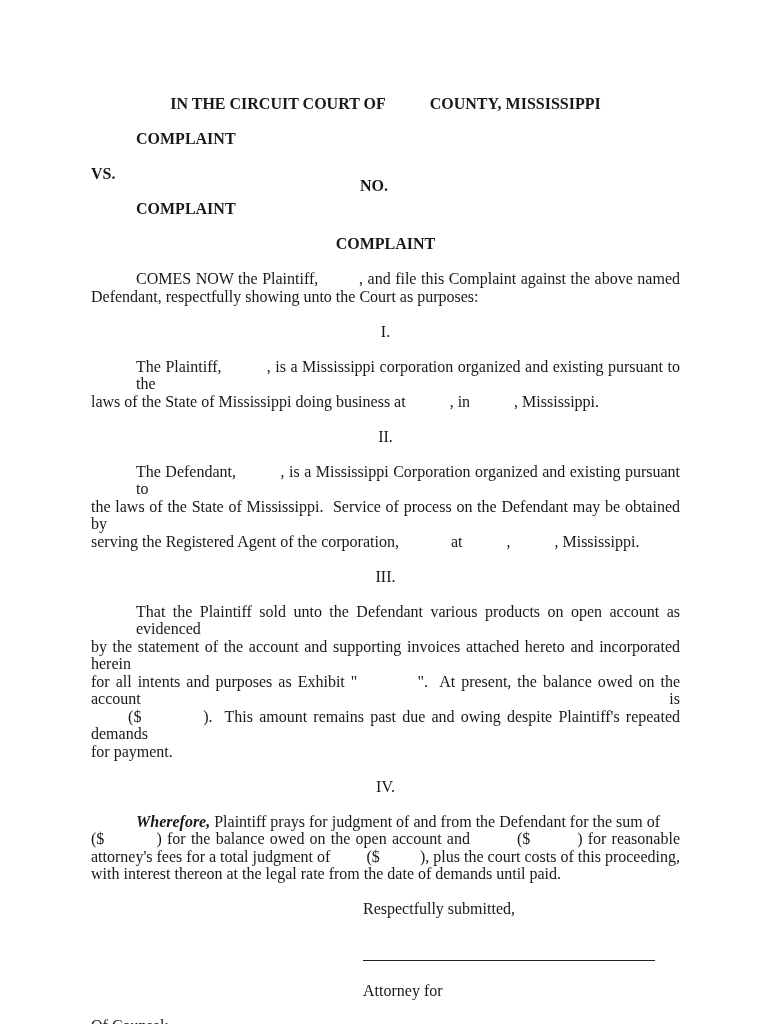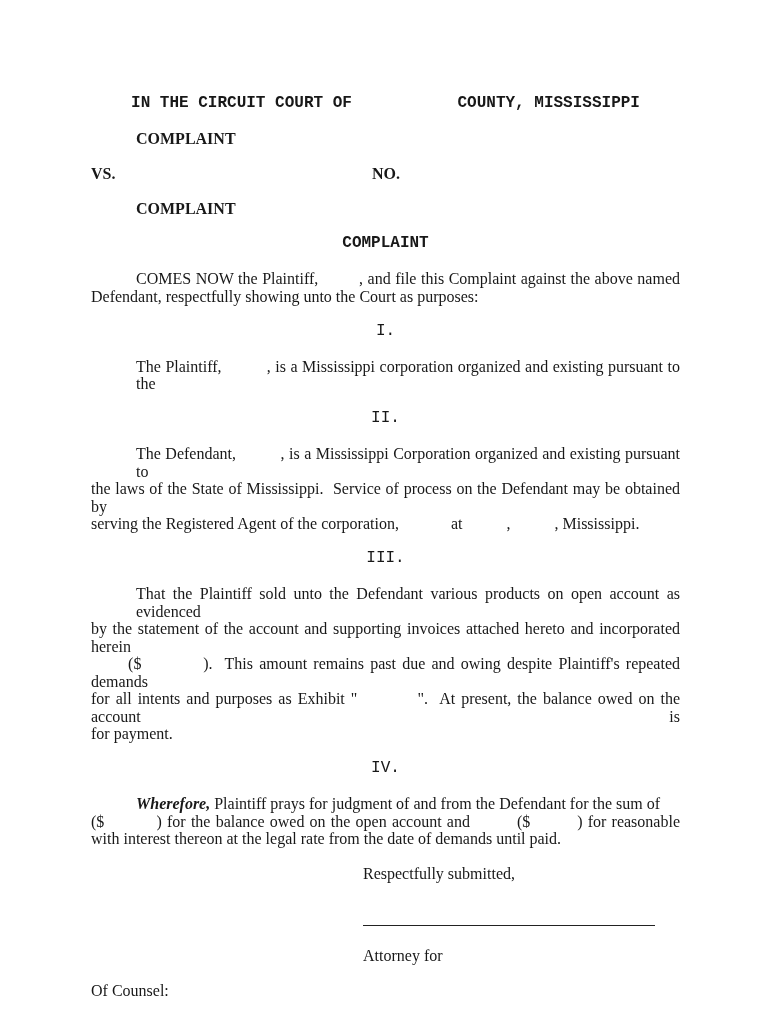--- a/index.html
+++ b/index.html
@@ -13,26 +13,26 @@
     overflow: hidden;
   }
   .page { position: relative; width: 770px; height: 1024px; background: #ffffff; }
   .content { position: absolute; left: 91px; top: 95px; width: 589px; }
   .line { line-height: 17.5px; min-height: 17.5px; }
   .sp  { height: 17.5px; }
   .gap-a { height: 42.5px; }
   .gap-b { height: 21px; }
   .b   { font-weight: bold; }
   .bi  { font-weight: bold; font-style: italic; }
-  .center { text-align: center; font-family: Liberation Mono, monospace; }
+  .center { text-align: center; }
   .fi  { padding-left: 45px; }           
   .ind { padding-left: 45px; }           
   .just { text-align: justify; text-align-last: justify; }
   .rel { position: relative; }
-  .no-pos { position: absolute; left: 269px; top: 0; margin-left: 12px; }
+  .no-pos { position: absolute; left: 269px; top: 12px; }
   .sig-ind { padding-left: 272px; }
   .sigline { margin-left: 272px; width: 292px; height: 0; border-bottom: 1px solid #222222; }
 </style>
 </head>
 <body>
 
 <div class="page">
   <div class="content">
 
     <div class="line center b">IN THE CIRCUIT COURT OF&nbsp;&nbsp;&nbsp;&nbsp;&nbsp;&nbsp;&nbsp;&nbsp;&nbsp;&nbsp;&nbsp;COUNTY, MISSISSIPPI</div>
@@ -53,42 +53,44 @@
     <div class="line center b">COMPLAINT</div>
     <div class="sp"></div>
 
     <div class="line just fi">COMES NOW the Plaintiff,&nbsp;&nbsp;&nbsp;&nbsp;&nbsp;&nbsp;&nbsp;&nbsp;&nbsp;, and file this Complaint against the above named</div>
     <div class="line">Defendant, respectfully showing unto the Court as purposes:</div>
     <div class="sp"></div>
 
     <div class="line center">I.</div>
     <div class="sp"></div>
     <div class="line just fi">The Plaintiff,&nbsp;&nbsp;&nbsp;&nbsp;&nbsp;&nbsp;&nbsp;&nbsp;&nbsp;&nbsp;, is a Mississippi corporation organized and existing pursuant to the</div>
+    <div class="line">laws of the State of Mississippi doing business at&nbsp;&nbsp;&nbsp;&nbsp;&nbsp;&nbsp;&nbsp;&nbsp;&nbsp;&nbsp;&nbsp;, in&nbsp;&nbsp;&nbsp;&nbsp;&nbsp;&nbsp;&nbsp;&nbsp;&nbsp;&nbsp;&nbsp;, Mississippi.</div>
     <div class="sp"></div>
 
     <div class="line center">II.</div>
     <div class="sp"></div>
     <div class="line just fi">The Defendant,&nbsp;&nbsp;&nbsp;&nbsp;&nbsp;&nbsp;&nbsp;&nbsp;&nbsp;&nbsp;, is a Mississippi Corporation organized and existing pursuant to</div>
     <div class="line just">the laws of the State of Mississippi.&nbsp; Service of process on the Defendant may be obtained by</div>
     <div class="line">serving the Registered Agent of the corporation,&nbsp;&nbsp;&nbsp;&nbsp;&nbsp;&nbsp;&nbsp;&nbsp;&nbsp;&nbsp;&nbsp;&nbsp;&nbsp;at&nbsp;&nbsp;&nbsp;&nbsp;&nbsp;&nbsp;&nbsp;&nbsp;&nbsp;&nbsp;&nbsp;,&nbsp;&nbsp;&nbsp;&nbsp;&nbsp;&nbsp;&nbsp;&nbsp;&nbsp;&nbsp;&nbsp;, Mississippi.</div>
     <div class="sp"></div>
 
     <div class="line center">III.</div>
     <div class="sp"></div>
     <div class="line just fi">That the Plaintiff sold unto the Defendant various products on open account as evidenced</div>
     <div class="line just">by the statement of the account and supporting invoices attached hereto and incorporated herein</div>
+    <div class="line just">for all intents and purposes as Exhibit "&nbsp;&nbsp;&nbsp;&nbsp;&nbsp;&nbsp;&nbsp;&nbsp;&nbsp;&nbsp;".&nbsp; At present, the balance owed on the account is</div>
     <div class="line just">&nbsp;&nbsp;&nbsp;&nbsp;&nbsp;&nbsp;($&nbsp;&nbsp;&nbsp;&nbsp;&nbsp;&nbsp;&nbsp;&nbsp;&nbsp;&nbsp;).&nbsp; This amount remains past due and owing despite Plaintiff's repeated demands</div>
-    <div class="line just">for all intents and purposes as Exhibit "&nbsp;&nbsp;&nbsp;&nbsp;&nbsp;&nbsp;&nbsp;&nbsp;&nbsp;&nbsp;".&nbsp; At present, the balance owed on the account is</div>
     <div class="line">for payment.</div>
     <div class="sp"></div>
 
     <div class="line center">IV.</div>
     <div class="sp"></div>
     <div class="line fi"><span class="bi">Wherefore,</span><span> Plaintiff prays for judgment of and from the Defendant for the sum of</span></div>
     <div class="line just">($&nbsp;&nbsp;&nbsp;&nbsp;&nbsp;&nbsp;&nbsp;&nbsp;&nbsp;&nbsp;) for the balance owed on the open account and&nbsp;&nbsp;&nbsp;&nbsp;&nbsp;&nbsp;&nbsp;&nbsp;&nbsp;($&nbsp;&nbsp;&nbsp;&nbsp;&nbsp;&nbsp;&nbsp;&nbsp;&nbsp;) for reasonable</div>
+    <div class="line just">attorney's fees for a total judgment of&nbsp;&nbsp;&nbsp;&nbsp;&nbsp;&nbsp;&nbsp;&nbsp;&nbsp;($&nbsp;&nbsp;&nbsp;&nbsp;&nbsp;&nbsp;&nbsp;&nbsp;&nbsp;&nbsp;), plus the court costs of this proceeding,</div>
     <div class="line">with interest thereon at the legal rate from the date of demands until paid.</div>
     <div class="sp"></div>
 
     <div class="line sig-ind">Respectfully submitted,</div>
     <div class="gap-a"></div>
     <div class="sigline"></div>
     <div class="gap-b"></div>
     <div class="line sig-ind">Attorney for</div>
     <div class="sp"></div>
     <div class="line">Of Counsel:</div>

